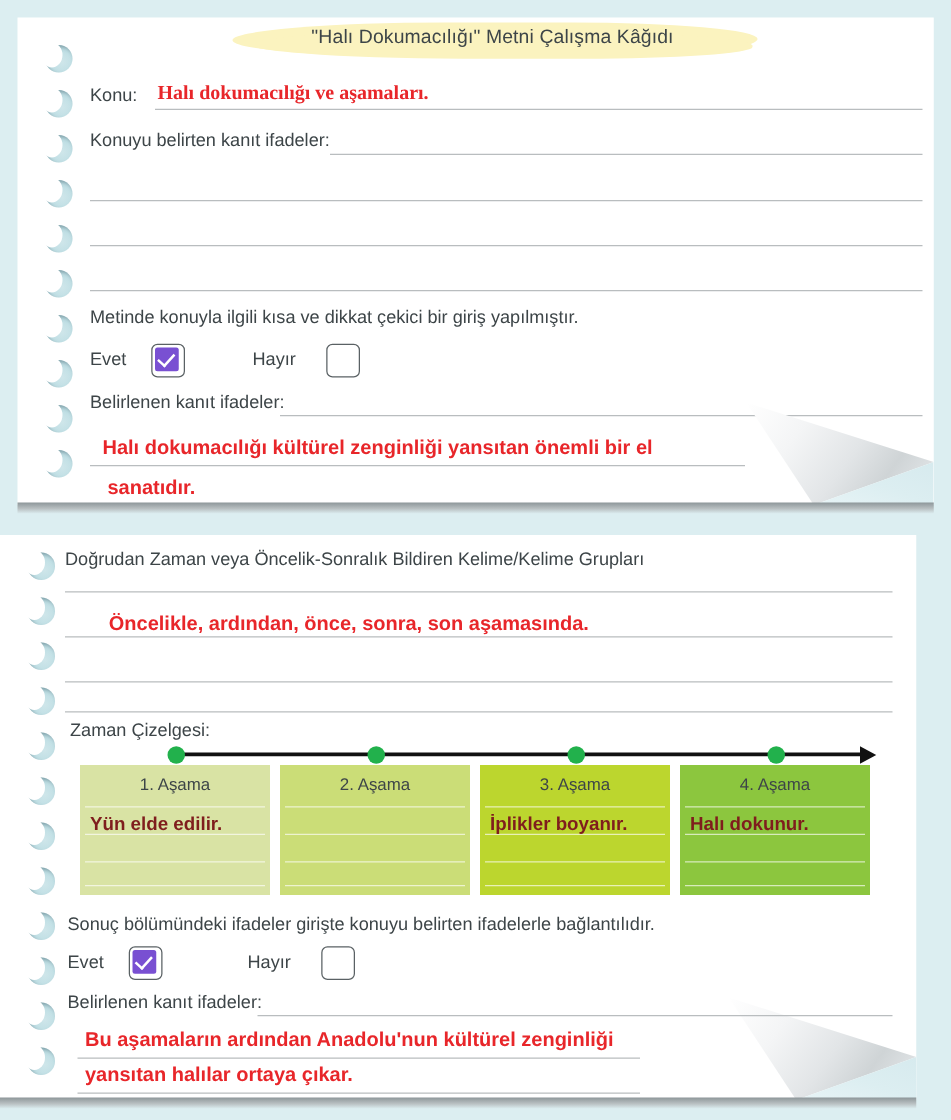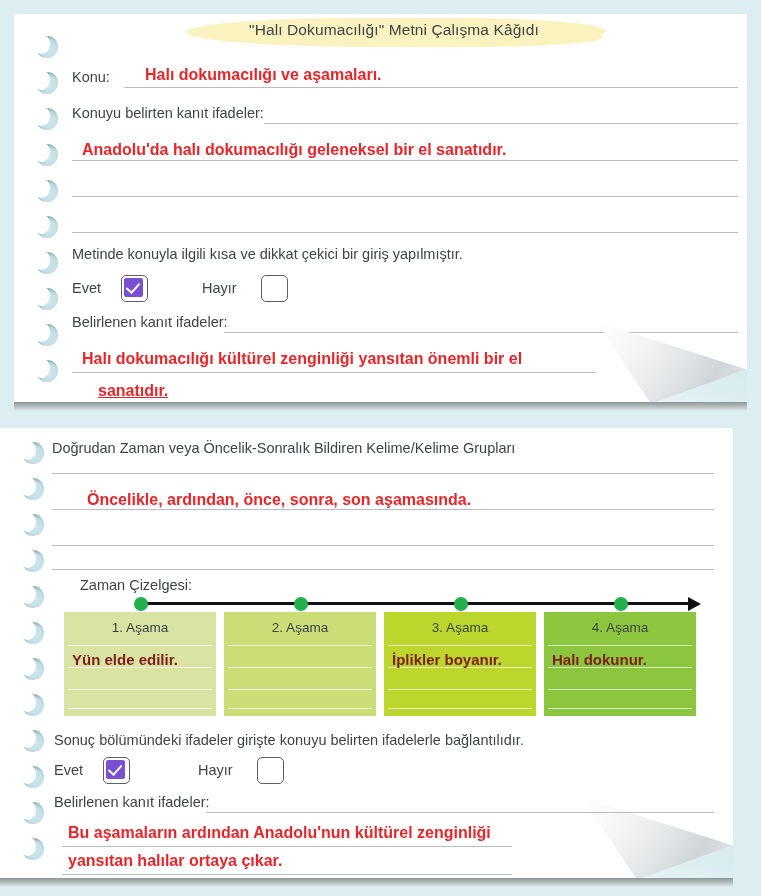--- a/index.html
+++ b/index.html
@@ -242,45 +242,44 @@
   </div>
 
   <div class="title-wrap">
     <div class="title-hl"></div>
     <div class="title-hl b2"></div>
     <div class="title-text">"Halı Dokumacılığı" Metni Çalışma Kâğıdı</div>
   </div>
 
   <div class="q-label" style="left:58px; top:55px;">Konu:</div>
   <div class="rule" style="left:110px; top:73px; width:614px;"></div>
-  <div class="answer" style="left:131px; top:52px;">Halı dokumacılığı ve aşamaları.</div>
+  <div class="answer" style="left:112px; top:52px;font-family:Liberation Serif, serif;">Halı dokumacılığı ve aşamaları.</div>
 
   <div class="q-label" style="left:58px; top:91px;">Konuyu belirten kanıt ifadeler:</div>
   <div class="rule" style="left:250px; top:109px; width:474px;"></div>
   <div class="rule" style="left:58px; top:146px; width:666px;"></div>
   <div class="rule" style="left:58px; top:182px; width:666px;"></div>
   <div class="rule" style="left:58px; top:218px; width:666px;"></div>
-  <div class="answer" style="left:68px; top:127px;">Anadolu'da halı dokumacılığı geleneksel bir el sanatıdır.</div>
 
   <div class="q-label" style="left:58px; top:232px;">Metinde konuyla ilgili kısa ve dikkat çekici bir giriş yapılmıştır.</div>
 
   <div class="q-label" style="left:58px; top:266px;">Evet</div>
   <div class="cbox checked" style="left:107px; top:261px;">
     <span class="fill"></span>
   </div>
 
   <div class="q-label" style="left:188px; top:266px;">Hayır</div>
   <div class="cbox" style="left:247px; top:261px;"></div>
 
   <div class="q-label" style="left:58px; top:300px;">Belirlenen kanıt ifadeler:</div>
   <div class="rule" style="left:210px; top:318px; width:514px;"></div>
   <div class="rule" style="left:58px; top:358px; width:524px;"></div>
 
   <div class="answer" style="left:68px; top:336px;">Halı dokumacılığı kültürel zenginliği yansıtan önemli bir el</div>
-  <div class="answer" style="left:84px; top:368px;text-decoration:underline;">sanatıdır.</div>
+  <div class="answer" style="left:72px; top:368px;">sanatıdır.</div>
 
   <div class="curl" id="curl-top"></div>
 </div>
 <div class="sheet-shadow" id="shadow-top"></div>
 
 <div class="sheet" id="sheet-bottom">
 
   <div class="holes">
     <div class="hole" style="top:14px"></div>
     <div class="hole" style="top:50px"></div>
@@ -299,21 +298,21 @@
   <div class="curl" id="curl-bottom"></div>
 </div>
 
 <div class="q-label" style="position:absolute; left:52px; top:440px; z-index:3;text-align:center;">Doğrudan Zaman veya Öncelik-Sonralık Bildiren Kelime/Kelime Grupları</div>
 <div class="rule" style="left:52px; top:473px; width:662px; z-index:3;"></div>
 <div class="rule" style="left:52px; top:509px; width:662px; z-index:3;"></div>
 <div class="rule" style="left:52px; top:545px; width:662px; z-index:3;"></div>
 <div class="rule" style="left:52px; top:569px; width:662px; z-index:3;"></div>
 <div class="answer" style="left:60px; top:491px; z-index:3;margin-left:27px;">Öncelikle, ardından, önce, sonra, son aşamasında.</div>
 
-<div class="q-label" style="position:absolute; left:80px; top:577px; z-index:3;">Zaman Çizelgesi:</div>
+<div class="q-label" style="position:absolute; left:56px; top:577px; z-index:3;">Zaman Çizelgesi:</div>
 
 <div class="tl-axis" style="left:140px; top:602px; width:550px; z-index:3;"></div>
 <div class="tl-arrow" style="left:688px; top:597px; z-index:3;"></div>
 <div class="tl-dot" style="left:134px; top:597px; z-index:4;"></div>
 <div class="tl-dot" style="left:294px; top:597px; z-index:4;"></div>
 <div class="tl-dot" style="left:454px; top:597px; z-index:4;"></div>
 <div class="tl-dot" style="left:614px; top:597px; z-index:4;"></div>
 
 <div class="tl-box" style="left:64px;  width:152px; background:#d9e3a4; z-index:3;">
   <div class="lines">

